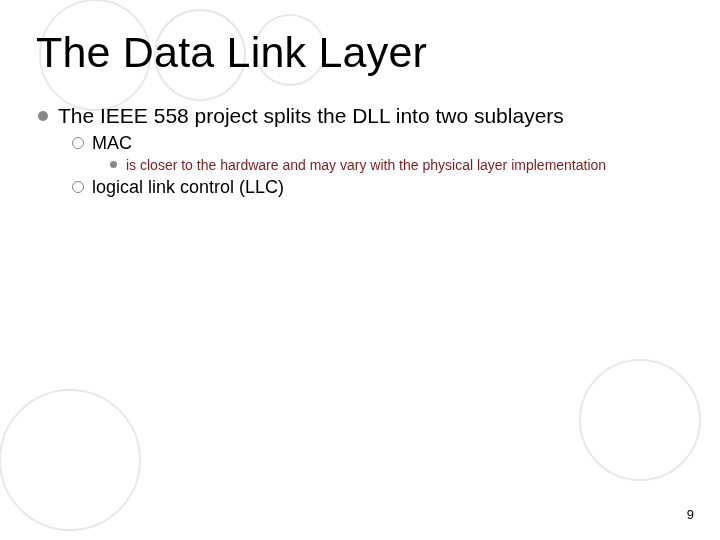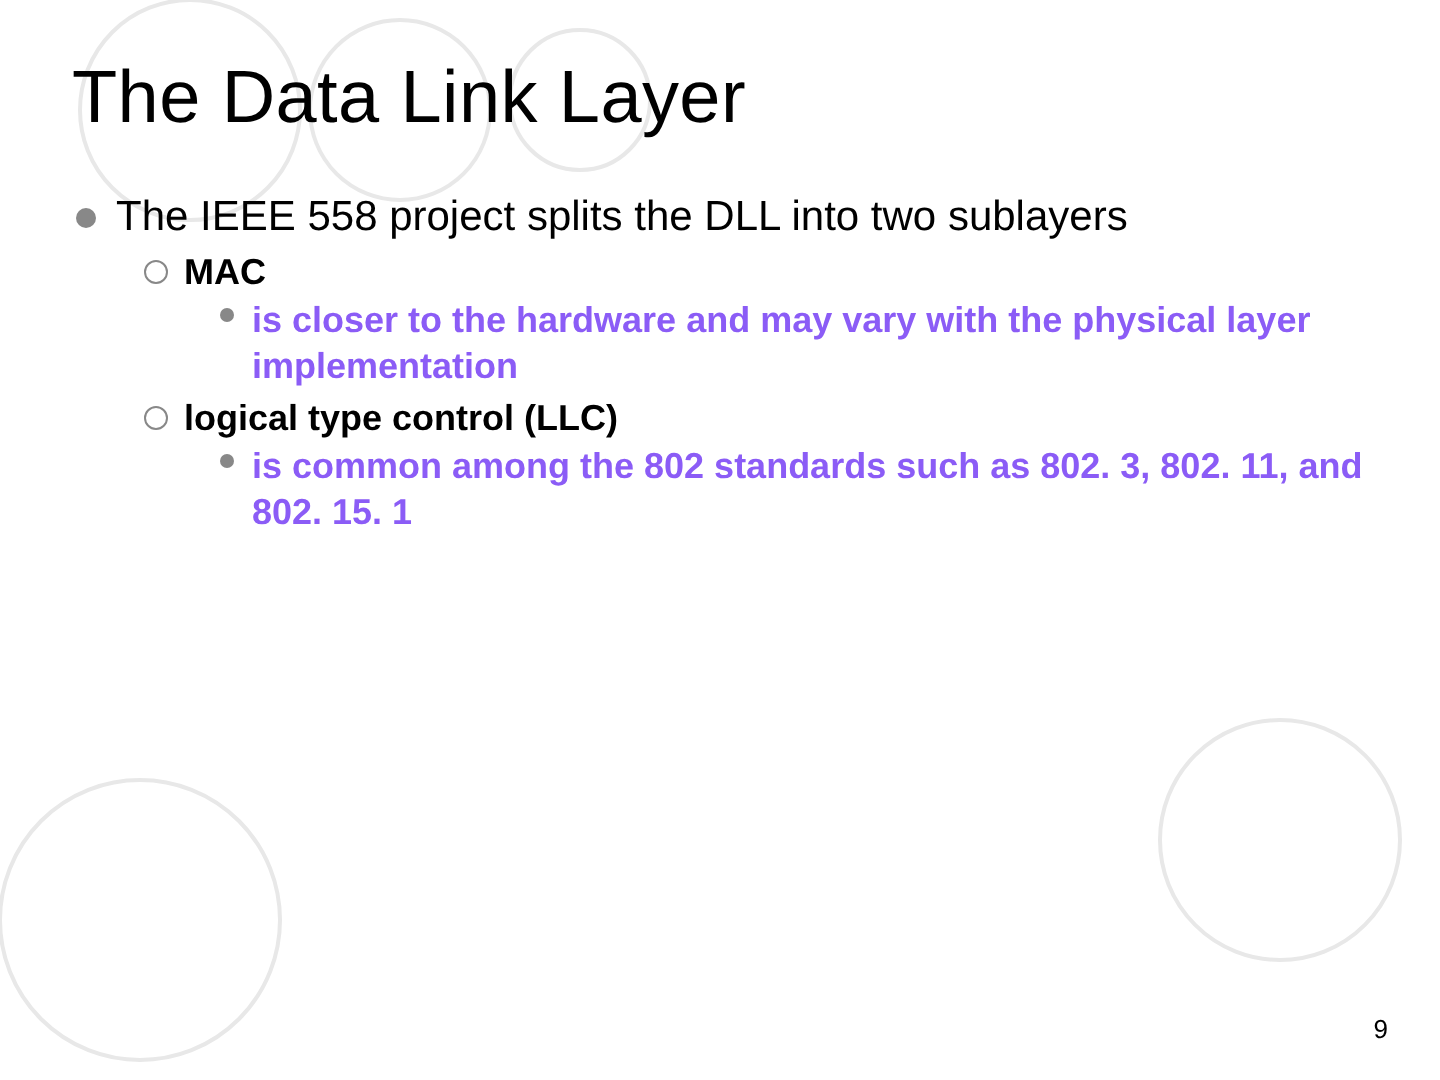--- a/index.html
+++ b/index.html
@@ -15,21 +15,21 @@
     inset: 0;
     pointer-events: none;
   }
   .bg-circles circle { fill: none; stroke: #e8e8e8; stroke-width: 2; }
   .slide {
     position: relative;
     padding: 28px 36px 24px 36px;
     height: 100%;
   }
   .title {
-    font-size: 37px;
+    font-size: 43px;
     font-weight: 400;
     color: #000;
     margin-bottom: 26px;
     letter-spacing: 0.2px;
   }
   ul { list-style: none; }
   .l1 { margin-left: 0; }
   .l1 > li {
     position: relative;
     padding-left: 22px;
@@ -41,21 +41,21 @@
   .l1 > li::before {
     content: "";
     position: absolute;
     left: 2px;
     top: 8px;
     width: 10px;
     height: 10px;
     background: #888;
     border-radius: 50%;
   }
-  .l2 { margin-top: 2px; margin-bottom: 2px; font-weight: bold; }
+  .l2 { margin-top: 2px; margin-bottom: 2px; }
   .l2 > li {
     position: relative;
     padding-left: 20px;
     margin-left: 14px;
     font-size: 18px;
     color: #000;
     line-height: 1.28;
     margin-bottom: 2px;
   }
   .l2 > li::before {
@@ -67,22 +67,22 @@
     height: 10px;
     border: 1.5px solid #888;
     border-radius: 50%;
     background: transparent;
   }
   .l3 { margin-top: 1px; margin-bottom: 1px; }
   .l3 > li {
     position: relative;
     padding-left: 16px;
     margin-left: 18px;
-    font-size: 18px;
-    color: #8b5cf6;
+    font-size: 14px;
+    color: #7f1d1d;
     line-height: 1.3;
     margin-bottom: 2px;
   }
   .l3 > li::before {
     content: "";
     position: absolute;
     left: 0;
     top: 5px;
     width: 7px;
     height: 7px;
@@ -117,25 +117,22 @@
       <ul class="l2">
         <li>
           <span>MAC</span>
           <ul class="l3">
             <li>
               <span>is closer to the hardware and may vary with the physical layer implementation</span>
             </li>
           </ul>
         </li>
         <li>
-          <span>logical type control (LLC)</span>
+          <span>logical link control (LLC)</span>
           <ul class="l3">
-            <li>
-              <span>is common among the 802 standards such as 802. 3, 802. 11, and 802. 15. 1</span>
-            </li>
           </ul>
         </li>
       </ul>
     </li>
   </ul>
 
   <div class="pagenum">9</div>
 </div>
 
 </body></html>

